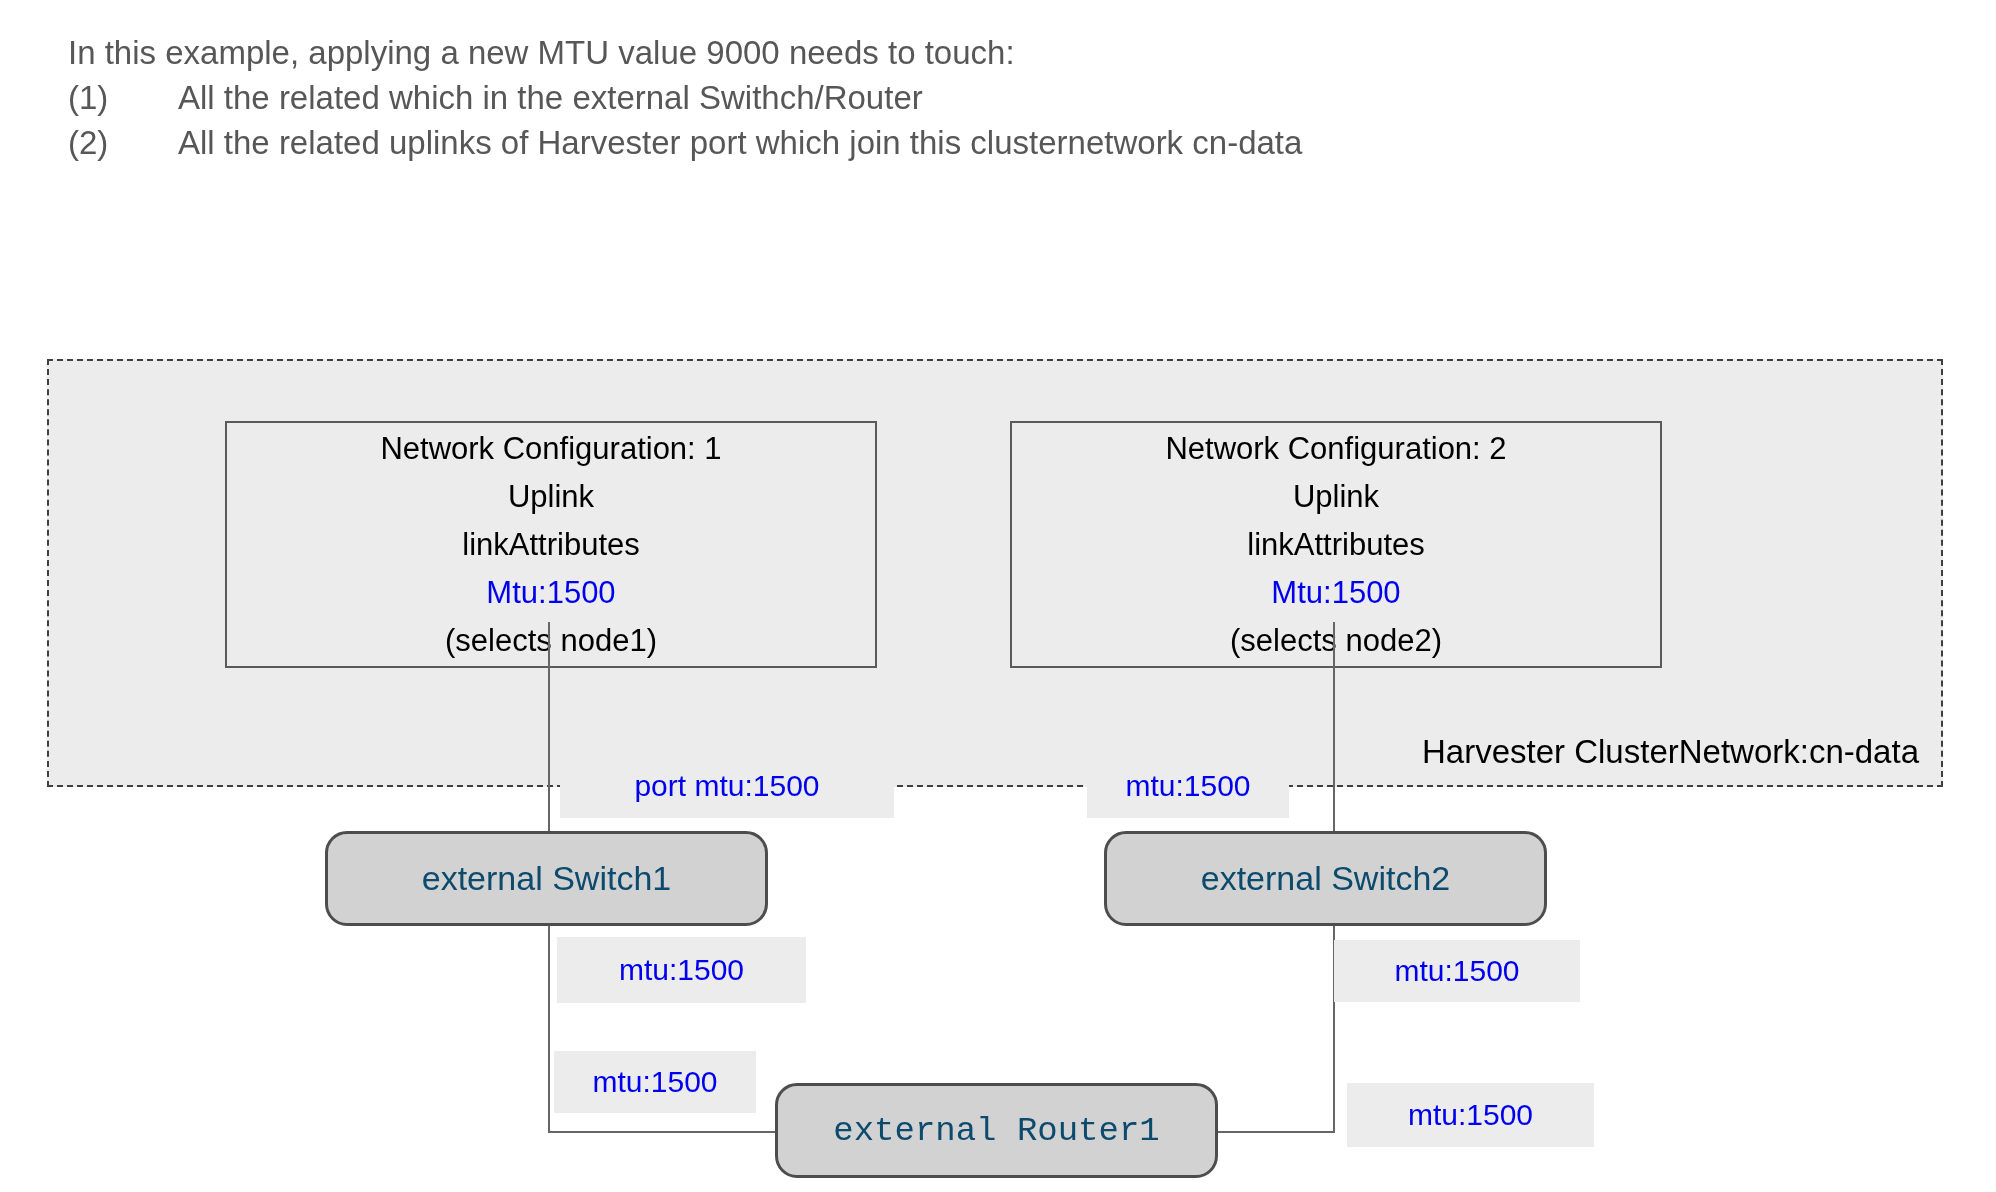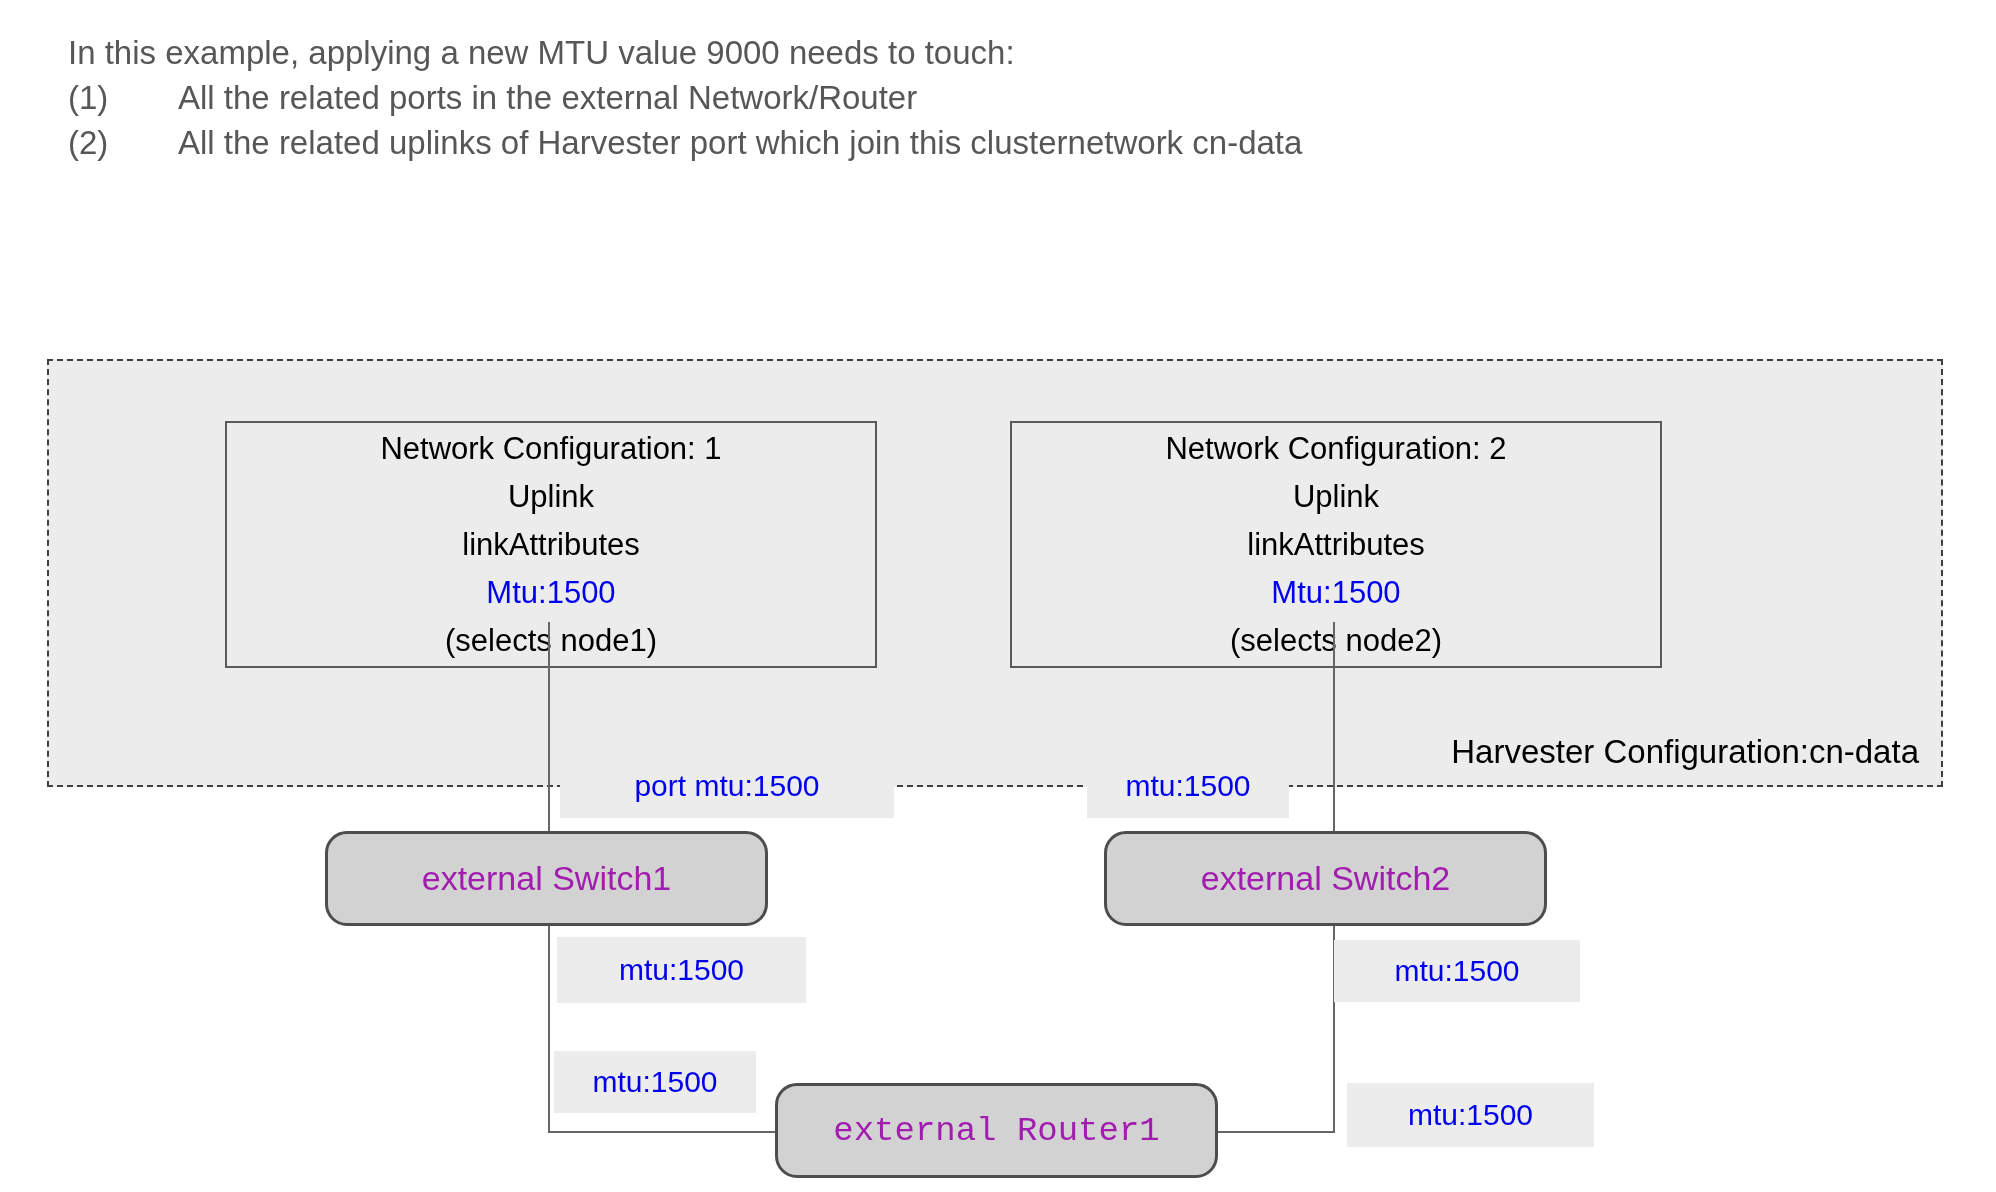--- a/index.html
+++ b/index.html
@@ -54,21 +54,21 @@
   .line.h { height: 2px; }
 
   
   .node {
     position: absolute;
     width: 443px; height: 95px;
     background: var(--node-fill, #d2d2d2);
     border: 3px solid #4d4d4d;
     border-radius: 22px;
     display: flex; align-items: center; justify-content: center;
-    font-size: 34px; color: #a21caf; white-space: nowrap;
+    font-size: 34px; color: #0c4a6e; white-space: nowrap;
   }
   .node.sw1 { left: 325px; top: 831px; }
   .node.sw2 { left: 1104px; top: 831px; }
   .node.rt1 { left: 775px; top: 1083px; font-family: Liberation Mono, monospace; }
 
   
   .edge-label {
     position: absolute;
     background: var(--container-fill, #ececec);
     color: var(--mtu-blue, #0000ee);
@@ -84,21 +84,21 @@
 </style>
 </head>
 <body style="--mtu-blue: #0000ee; --heading-gray: #575757; --container-fill: #ececec; --node-fill: #d2d2d2; --connector: #666666;">
 
 <div class="stage">
 
   <div class="heading">
     <div>In this example, applying a new MTU value 9000 needs to touch:</div>
     <div class="heading-item">
       <span class="num">(1)</span>
-      <span>All the related ports in the external Network/Router</span>
+      <span>All the related which in the external Swithch/Router</span>
     </div>
     <div class="heading-item">
       <span class="num">(2)</span>
       <span>All the related uplinks of Harvester port which join this clusternetwork cn-data</span>
     </div>
   </div>
 
   <div class="cluster-box">
     <div class="config-box cfg1">
       <div>Network Configuration: 1</div>
@@ -107,21 +107,21 @@
       <div class="mtu-line">Mtu:1500</div>
       <div>(selects node1)</div>
     </div>
     <div class="config-box cfg2">
       <div>Network Configuration: 2</div>
       <div>Uplink</div>
       <div>linkAttributes</div>
       <div class="mtu-line">Mtu:1500</div>
       <div>(selects node2)</div>
     </div>
-    <div class="cluster-label">Harvester Configuration:cn-data</div>
+    <div class="cluster-label">Harvester ClusterNetwork:cn-data</div>
   </div>
 
   <div class="line v" style="left:548px; top:622px; height:209px;"></div>
   <div class="line v" style="left:548px; top:926px; height:207px;"></div>
   <div class="line h" style="left:548px; top:1131px; width:227px;"></div>
   <div class="line v" style="left:1333px; top:622px; height:209px;"></div>
   <div class="line v" style="left:1333px; top:926px; height:207px;"></div>
   <div class="line h" style="left:1218px; top:1131px; width:117px;"></div>
 
   <div class="node sw1">

